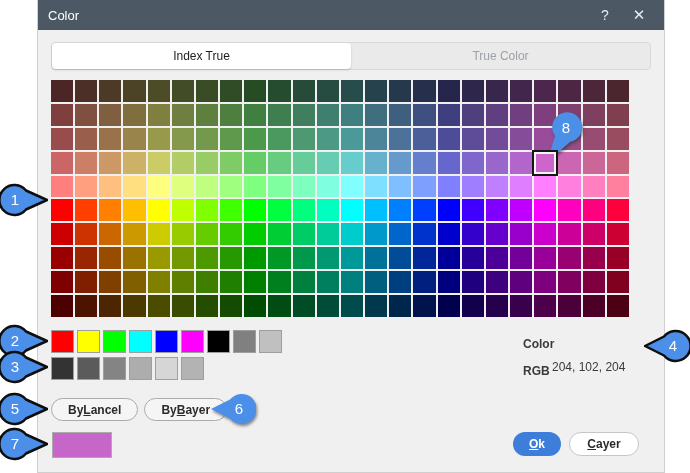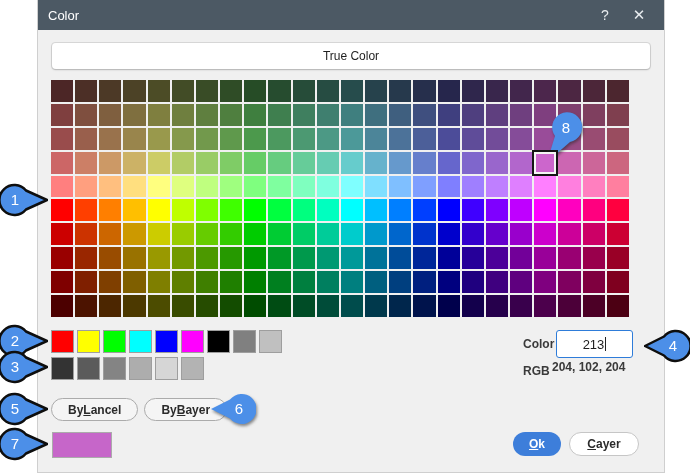--- a/index.html
+++ b/index.html
@@ -17,21 +17,21 @@
   .aci-cell{width:100%;height:100%;box-sizing:border-box;}
   .aci-cell.selected{box-shadow:0 0 0 2px #151515, inset 0 0 0 2px #F5F5F5;position:relative;z-index:2;}
   .swatch-row{position:absolute;left:13px;display:flex;gap:3px;}
   .swatch{width:23px;height:23px;box-sizing:border-box;border:1px solid #9E9E9E;}
   .btn-row{position:absolute;left:13px;top:398px;display:flex;gap:6px;}
   .pill{height:23px;border:1px solid #ABABAB;border-radius:12px;background:#F5F5F5;display:flex;align-items:center;justify-content:center;font-size:12px;font-weight:700;color:#2B2B2B;padding:0 16px;box-sizing:border-box;}
   .preview{position:absolute;left:14px;top:432px;width:60px;height:26px;border:1px solid #ABABAB;box-sizing:border-box;}
   .fld-label{position:absolute;font-size:12px;font-weight:700;color:#3A3A3A;}
   .color-input{position:absolute;left:518px;top:330px;width:77px;height:28px;background:#fff;border:1px solid #2E7CD9;border-radius:3px;box-sizing:border-box;display:flex;align-items:center;justify-content:center;font-size:13px;color:#1E1E1E;}
   .caret{display:inline-block;width:1px;height:14px;background:#222;margin-left:1px;}
-  .rgb-value{position:absolute;left:514px;top:360px;font-size:12px;font-weight:700;color:#3A3A3A;}
+  .rgb-value{position:absolute;left:514px;top:360px;font-size:12px;font-weight:400;color:#3A3A3A;}
   .action-row{position:absolute;left:475px;top:432px;display:flex;gap:8px;}
   .btn-ok{width:48px;height:24px;border-radius:12px;background:#3D7EDA;color:#fff;font-size:12px;font-weight:700;display:flex;align-items:center;justify-content:center;}
   .btn-cancel{width:70px;height:24px;border-radius:12px;background:#FFFFFF;border:1px solid #C6C6C6;color:#2B2B2B;font-size:12px;font-weight:700;display:flex;align-items:center;justify-content:center;box-sizing:border-box;}
   .u{text-decoration:underline;}
   .callout{position:absolute;pointer-events:none;}
   .callout text{fill:#fff;font-family:"Liberation Sans",sans-serif;font-size:15px;}
   .shadowed{filter:drop-shadow(1.5px 2px 1.5px rgba(40,40,40,0.55));}
 </style>
 </head>
 <body>
@@ -39,21 +39,22 @@
 <div class="page">
   <div class="dialog">
 
     <div class="titlebar">
       <span class="title">Color</span>
       <span class="tb-btn">?</span>
       <span class="tb-btn close">✕</span>
     </div>
 
     <div class="tabstrip">
-      <div class="tab active">True Color</div>
+      <div class="tab active">Index True</div>
+      <div class="tab">True Color</div>
     </div>
 
     <div class="aci-grid">
         <div class="aci-cell" style="background: rgb(76, 38, 38);"></div>
         <div class="aci-cell" style="background: rgb(76, 47, 38);"></div>
         <div class="aci-cell" style="background: rgb(76, 57, 38);"></div>
         <div class="aci-cell" style="background: rgb(76, 66, 38);"></div>
         <div class="aci-cell" style="background: rgb(76, 76, 38);"></div>
         <div class="aci-cell" style="background: rgb(66, 76, 38);"></div>
         <div class="aci-cell" style="background: rgb(57, 76, 38);"></div>
@@ -321,24 +322,20 @@
       <div class="pill">
           <span>By</span>
           <span class="u">B</span>
           <span>ayer</span>
         </div>
     </div>
 
     <div class="preview" style="background: rgb(198, 102, 201);"></div>
 
     <span class="fld-label" style="left:485px;top:337px;">Color</span>
-    <div class="color-input">
-      <span>213</span>
-        <span class="caret"></span>
-    </div>
 
     <span class="fld-label" style="left:485px;top:364px;">RGB</span>
     <span class="rgb-value">204, 102, 204</span>
 
     <div class="action-row">
       <div class="btn-ok">
           <span></span>
           <span class="u">O</span>
           <span>k</span>
         </div>

